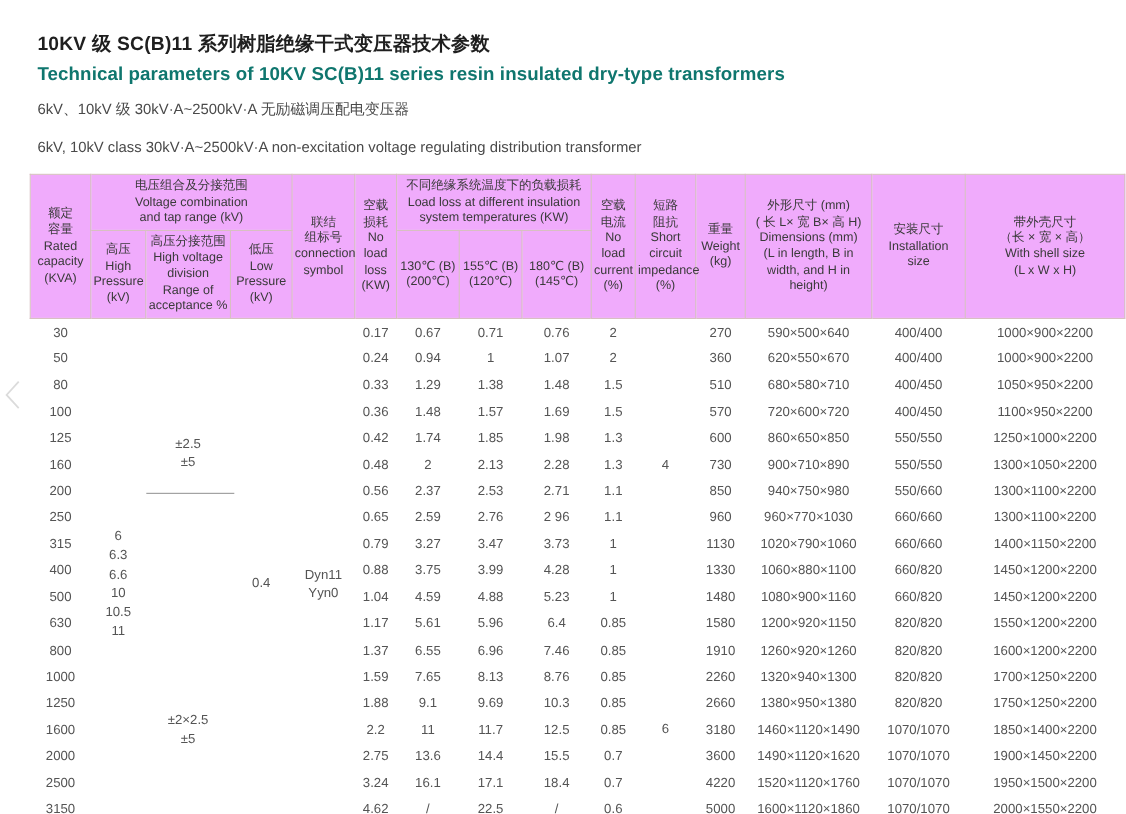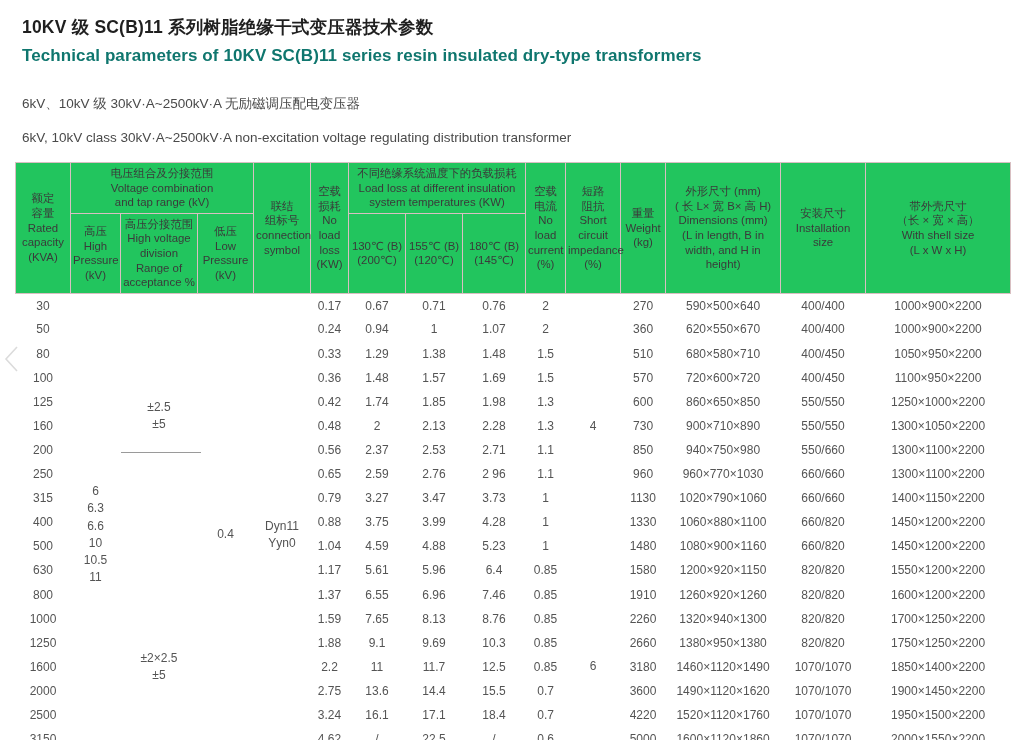--- a/index.html
+++ b/index.html
@@ -6,21 +6,21 @@
   html, body { margin: 0; padding: 0; }
   body {
     width: 1024px;
     height: 740px;
     background: #ffffff;
     font-family: "Liberation Sans", "DejaVu Sans", sans-serif;
     color: #3d3d3d;
     overflow: hidden;
   }
 
-  .page { position: relative; width: 1024px; height: 740px; padding: 0; }
+  .page { position: relative; width: 1024px; height: 740px; padding: 12px; }
 
   
   .titles { padding: 14px 0 0 22px; }
   .title-cn {
     font-size: 17.5px;
     font-weight: 700;
     color: #1f1f1f;
     letter-spacing: .2px;
     line-height: 1.5;
     white-space: nowrap;
@@ -30,21 +30,21 @@
     font-weight: 700;
     color: #0f766e;
     letter-spacing: .1px;
     line-height: 1.55;
     margin-top: 3px;
     white-space: nowrap;
   }
   .sub-cn {
     font-size: 13.5px;
     color: #4a4a4a;
-    margin-top: 24px;
+    margin-top: 8px;
     line-height: 1.5;
     white-space: nowrap;
   }
   .sub-en {
     font-size: 13.5px;
     color: #4a4a4a;
     margin-top: 14px;
     line-height: 1.5;
     white-space: nowrap;
   }
@@ -54,21 +54,21 @@
 
   table.spec {
     border-collapse: collapse;
     table-layout: fixed;
     width: 995px;
     font-size: 11.5px;
     color: #4d4d4d;
   }
 
   table.spec th {
-    background: #22c55e;
+    background: #f0abfc;
     border: 1px solid #d8bfc2;
     font-weight: 400;
     color: #3a3a3a;
     font-size: 11.4px;
     line-height: 1.28;
     padding: 3px 2px;
     text-align: center;
     vertical-align: middle;
   }
   th.shaded { background: #f2d8da; }

